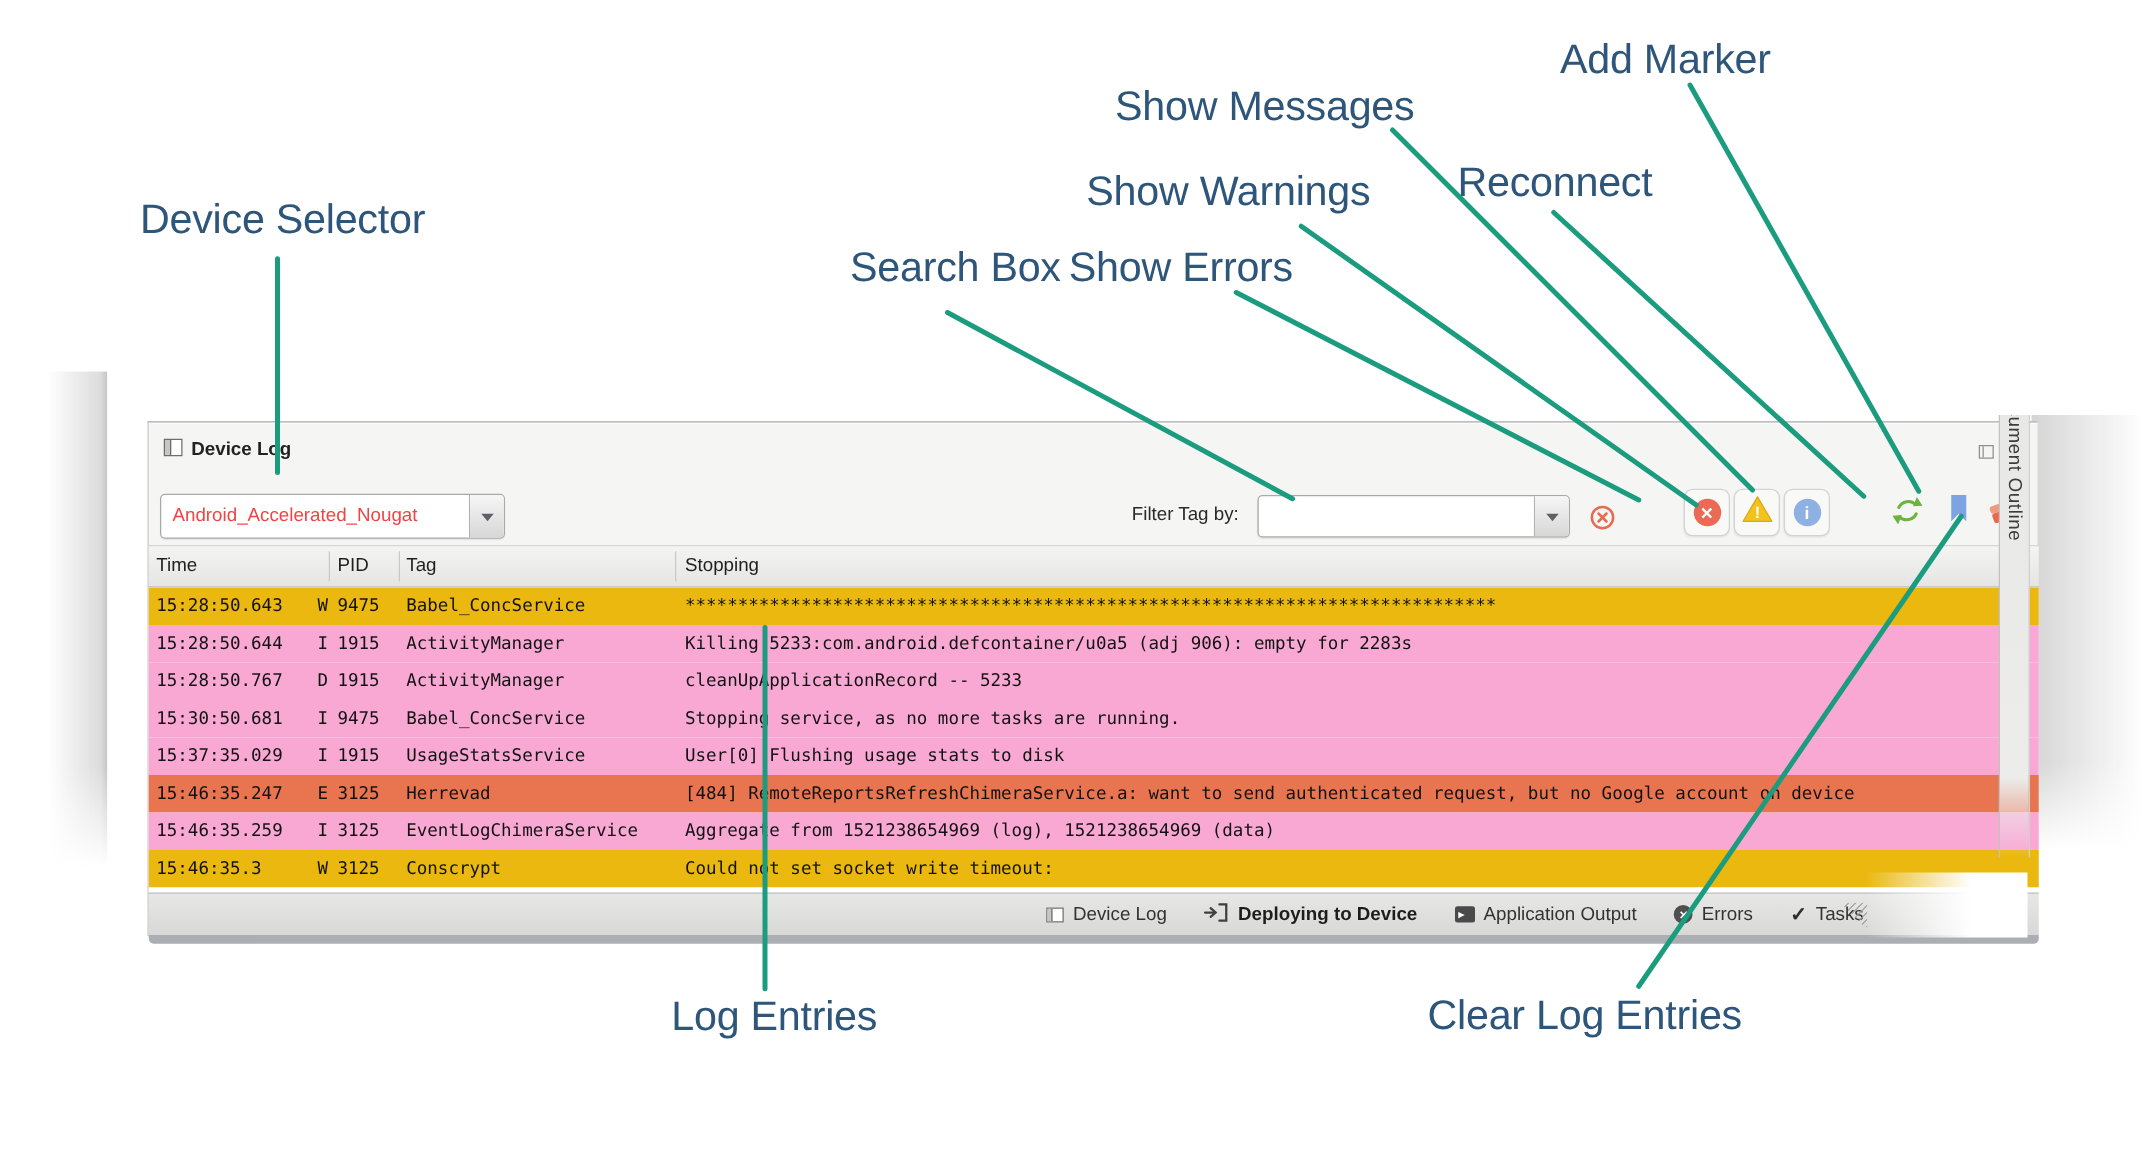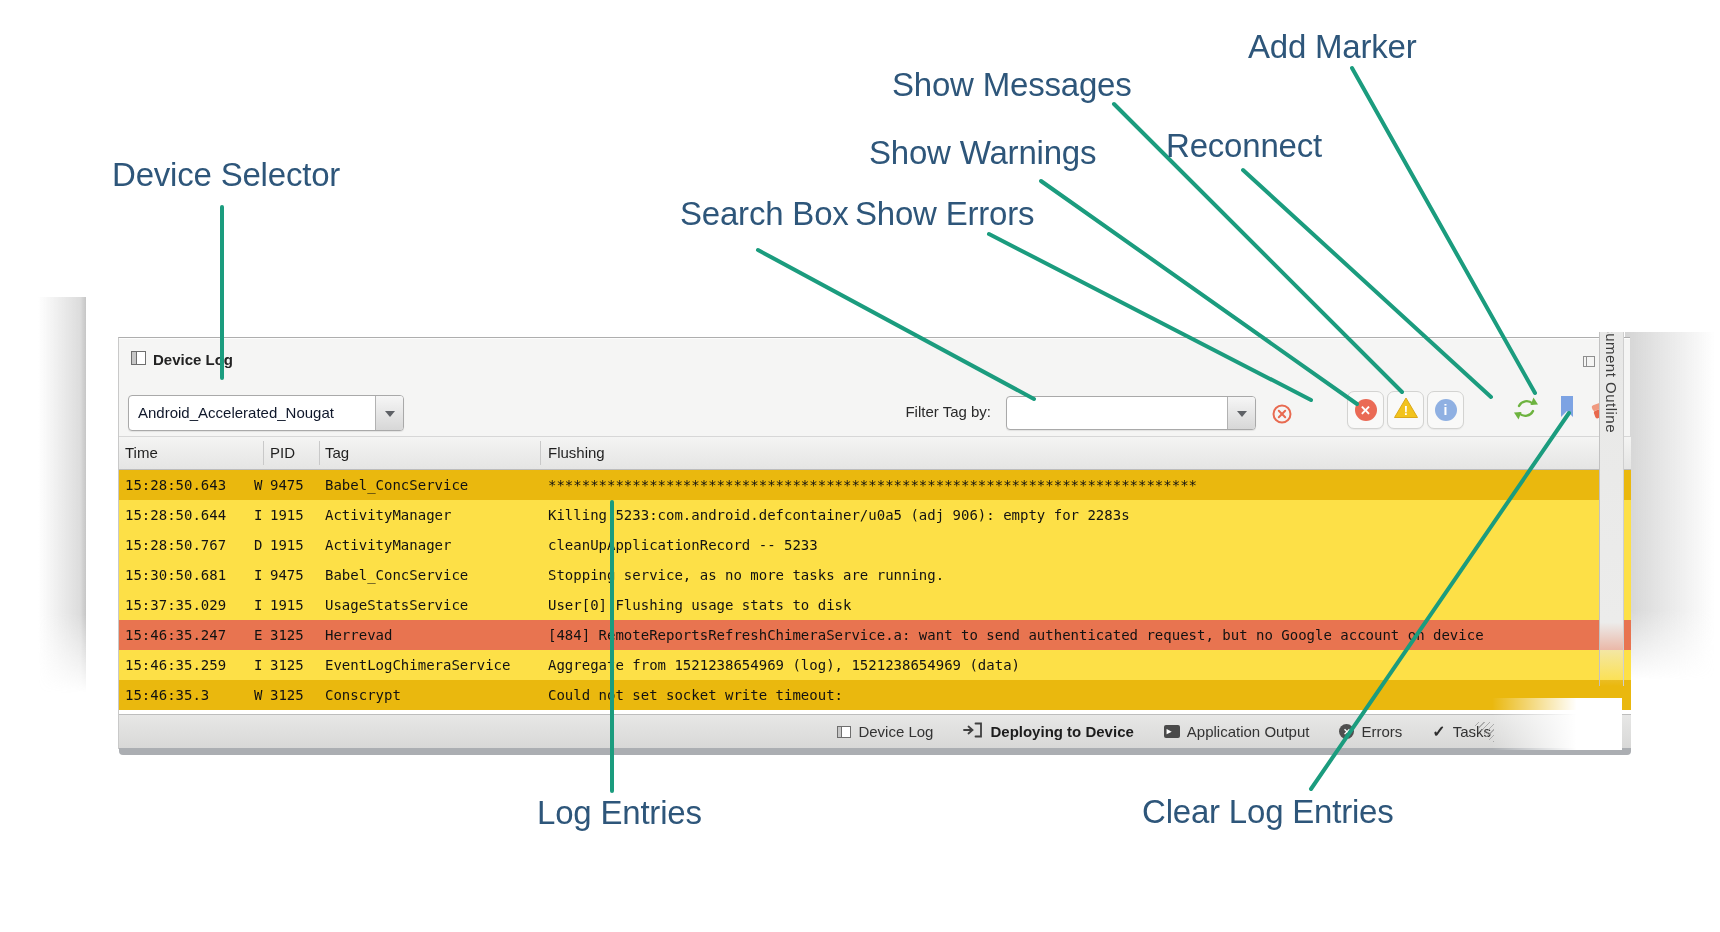--- a/index.html
+++ b/index.html
@@ -25,21 +25,21 @@
   .pane-icon { width:15px; height:14px; border:1.5px solid #6e6e6e; background:#fff; position:relative; display:inline-block; }
   .pane-icon::before { content:""; position:absolute; left:0; top:0; bottom:0; width:4px; background:#c6c6c6; border-right:1px solid #6e6e6e; }
   .title-icon { position:absolute; left:12px; top:13px; }
   .float-icon { position:absolute; left:1464px; top:18px; width:12px; height:11px; border:1px solid #8f8f8f; background:transparent; }
   .float-icon::before { content:""; position:absolute; left:2px; top:0; bottom:0; width:0; border-left:1px solid #8f8f8f; }
   .close-glyph { position:absolute; left:1486px; top:12px; font-size:15px; color:#8f8f8f; }
 
   
   .combo { position:absolute; background:#fff; border:1px solid #a9a9a9; border-radius:4px;
     box-shadow:0 1px 1px rgba(0,0,0,0.08); }
-  .combo .combo-text { position:absolute; left:9px; top:0; right:34px; font-size:15px; color:#0f172a; line-height:34px; white-space:nowrap; overflow:hidden; }
+  .combo .combo-text { position:absolute; left:9px; top:0; right:34px; font-size:15px; color:#ef4444; line-height:34px; white-space:nowrap; overflow:hidden; }
   .combo .combo-btn { position:absolute; right:0; top:0; bottom:0; width:28px;
     background:linear-gradient(#f6f6f6,#d7d7d7); border-left:1px solid #b2b2b2; border-radius:0 3px 3px 0; }
   .combo .arrow-down { position:absolute; left:50%; top:50%; transform:translate(-50%,-35%);
     width:0; height:0; border-left:5px solid transparent; border-right:5px solid transparent; border-top:6px solid #5e6166; }
   .device-combo { left:9px; top:57px; width:276px; height:36px; }
   .filter-combo { left:887px; top:58px; width:250px; height:34px; }
   .filter-label { position:absolute; left:700px; top:65px; width:172px; text-align:right; font-size:15px; color:#2a2a2a; }
 
   
   .tool-btn { position:absolute; top:53px; width:37px; height:38px; background:#f9f9f8;
@@ -57,21 +57,21 @@
 
   
   .tbl-header { position:absolute; left:0; top:98px; width:1512px; height:34px;
     background:linear-gradient(#f4f4f3,#e5e5e4); border-top:1px solid #d7d7d7; border-bottom:1px solid #bcbcbc;padding-left:14px; }
   .tbl-header .hlabel { position:absolute; top:0; line-height:32px; font-size:15px; color:#1f1f1f; }
   .h-sep { position:absolute; top:4px; bottom:4px; width:1px; background:#c9c9c9; }
   .h-time { left:6px; } .h-pid { left:151px;text-align:right; } .h-tag { left:206px; } .h-msg { left:429px; }
   .sep1 { left:144px; } .sep2 { left:200px; } .sep3 { left:421px; }
 
   .rows { position:absolute; left:0; top:132px; width:1512px; background:#fff; }
-  .log-row { position:relative; width:1512px; height:30px; background:#fde047;
+  .log-row { position:relative; width:1512px; height:30px; background:#f9a8d4;
     font-family:"DejaVu Sans Mono", monospace; font-size:14px; color:#121212; }
   .log-row span { position:absolute; top:0; line-height:30px; white-space:pre; }
   .c-time { left:6px; } .c-level { left:135px; } .c-pid { left:151px; } .c-tag { left:206px; }
   .c-msg { left:429px; right:4px; overflow:hidden; }
   .hl-warning { background:#eab80e; }
   .hl-error { background:#e87450; }
   .rows-gap { position:absolute; left:0; top:372px; width:1512px; height:4px; background:#fff; }
 
   
   .status-bar { position:absolute; left:0; top:376px; width:1512px; height:34px;
@@ -177,21 +177,21 @@
           <rect x="4" y="11" width="20" height="8" rx="2" fill="#e8694d"></rect>
           <rect x="4" y="5" width="20" height="6" rx="2" fill="#f09a80"></rect>
         </g>
       </svg>
     </div>
 
     <div class="tbl-header">
       <span class="hlabel h-time">Time</span>
       <span class="hlabel h-pid">PID</span>
       <span class="hlabel h-tag">Tag</span>
-      <span class="hlabel h-msg">Flushing</span>
+      <span class="hlabel h-msg">Stopping</span>
       <span class="h-sep sep1"></span>
       <span class="h-sep sep2"></span>
       <span class="h-sep sep3"></span>
     </div>
 
     <div class="rows">
       <div class="log-row hl-warning">
         <span class="c-time">15:28:50.643</span>
         <span class="c-level">W</span>
         <span class="c-pid">9475</span>

